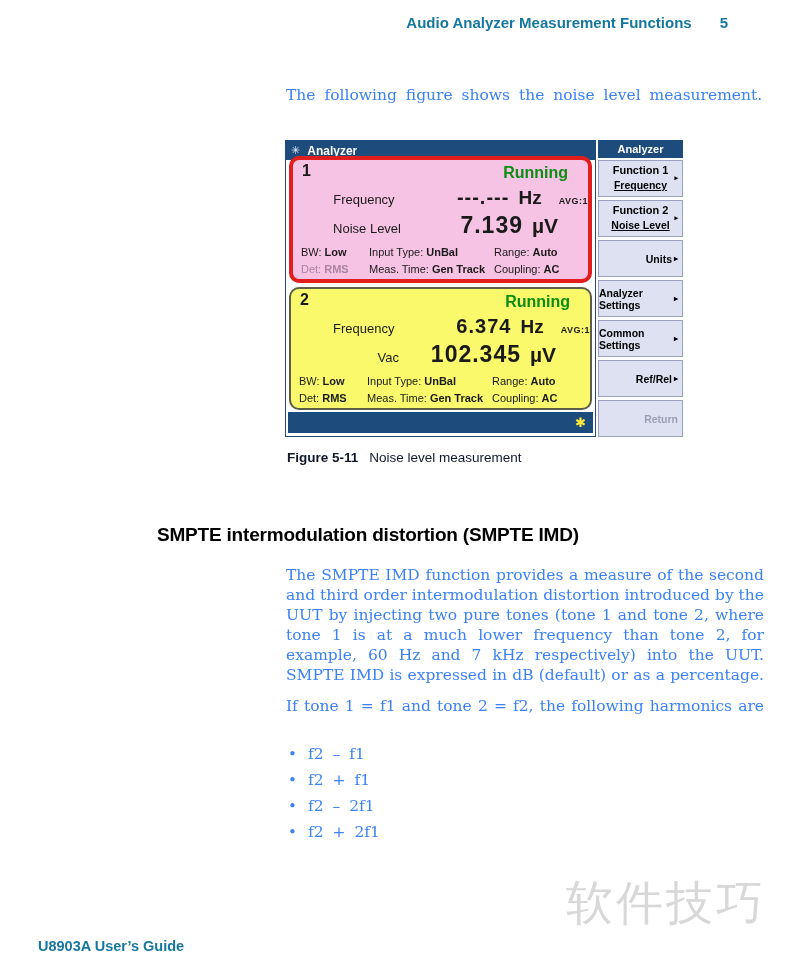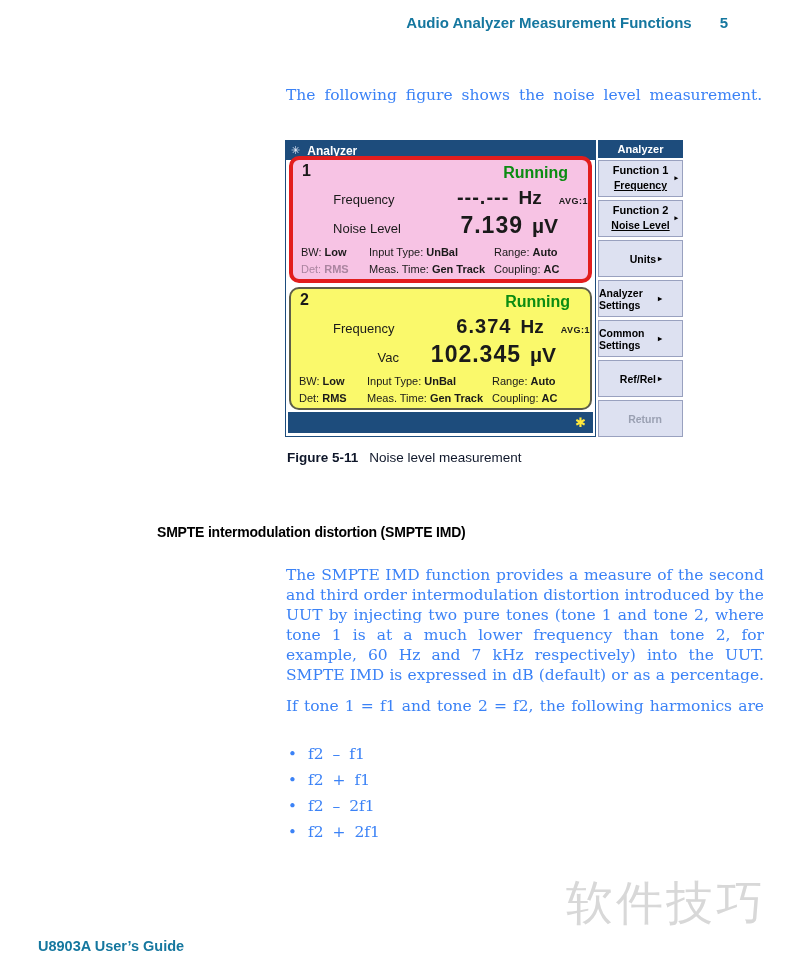--- a/index.html
+++ b/index.html
@@ -22,21 +22,21 @@
   .para1 { position:absolute; left:286px; top:565px; width:478px; }
   .para2 { position:absolute; left:286px; top:696px; width:478px; }
   .jline { text-align:justify; text-align-last:justify; }
   .bullets { position:absolute; left:288px; top:744px; list-style:none; }
   .bullets li { display:flex; margin-bottom:6px; }
   .bullets .dot { width:20px; font-size:15px; }
   .bullets .btxt { word-spacing:4px; }
 
   .caption { position:absolute; left:287px; top:450px; font-size:13.5px; color:#0f172a; }
   .caption b { margin-right:11px; }
-  .heading { position:absolute; left:157px; top:524px; font-size:14px; font-weight:bold;
+  .heading { position:absolute; left:157px; top:524px; font-size:19px; font-weight:bold;
              color:#000; letter-spacing:-0.2px; }
 
   
   .figure { position:absolute; left:285px; top:140px; width:398px; height:297px; }
   .fig-main { position:absolute; left:0; top:0; width:311px; height:297px;
               background:#fff; border:1px solid #1d4c7c; }
   .titlebar { position:absolute; left:0; top:0; right:0; height:19px; background:#1d4c7c;
               color:#fff; font-size:12px; font-weight:bold; display:flex; align-items:center;
               padding-left:5px; gap:7px; }
   .tb-icon { color:#e8eefb; font-size:11px; font-weight:normal; }
@@ -70,21 +70,21 @@
   .side-header { height:18px; background:#1d4c7c; color:#fff; font-size:11px; font-weight:bold;
                  text-align:center; line-height:18px; }
   .skey { height:37px; margin-top:3px; background:#dde1f1; border:1px solid #99a1bf;
           position:relative; font-weight:bold; font-size:11px; color:#000; }
   .skey.first { margin-top:2px; }
   .fnkey .kt { display:block; text-align:center; margin-top:3px; }
   .fnkey .ka { position:absolute; right:4px; top:13px; font-size:7px; }
   .fnkey .ks { display:block; text-align:center; text-decoration:underline;
                font-size:10.5px; margin-top:3px; }
   .menukey { display:flex; align-items:center; justify-content:flex-end;
-             padding-right:20px; gap:2px; font-size:10.5px; }
+             padding-right:4px; gap:2px; font-size:10.5px; }
   .menukey .ka { font-size:8px; }
   .returnkey { color:#9aa0b2; }
 </style>
 </head>
 <body>
 
 <div class="page">
 
   <header class="doc-header">
     <span>Audio Analyzer Measurement Functions</span>

